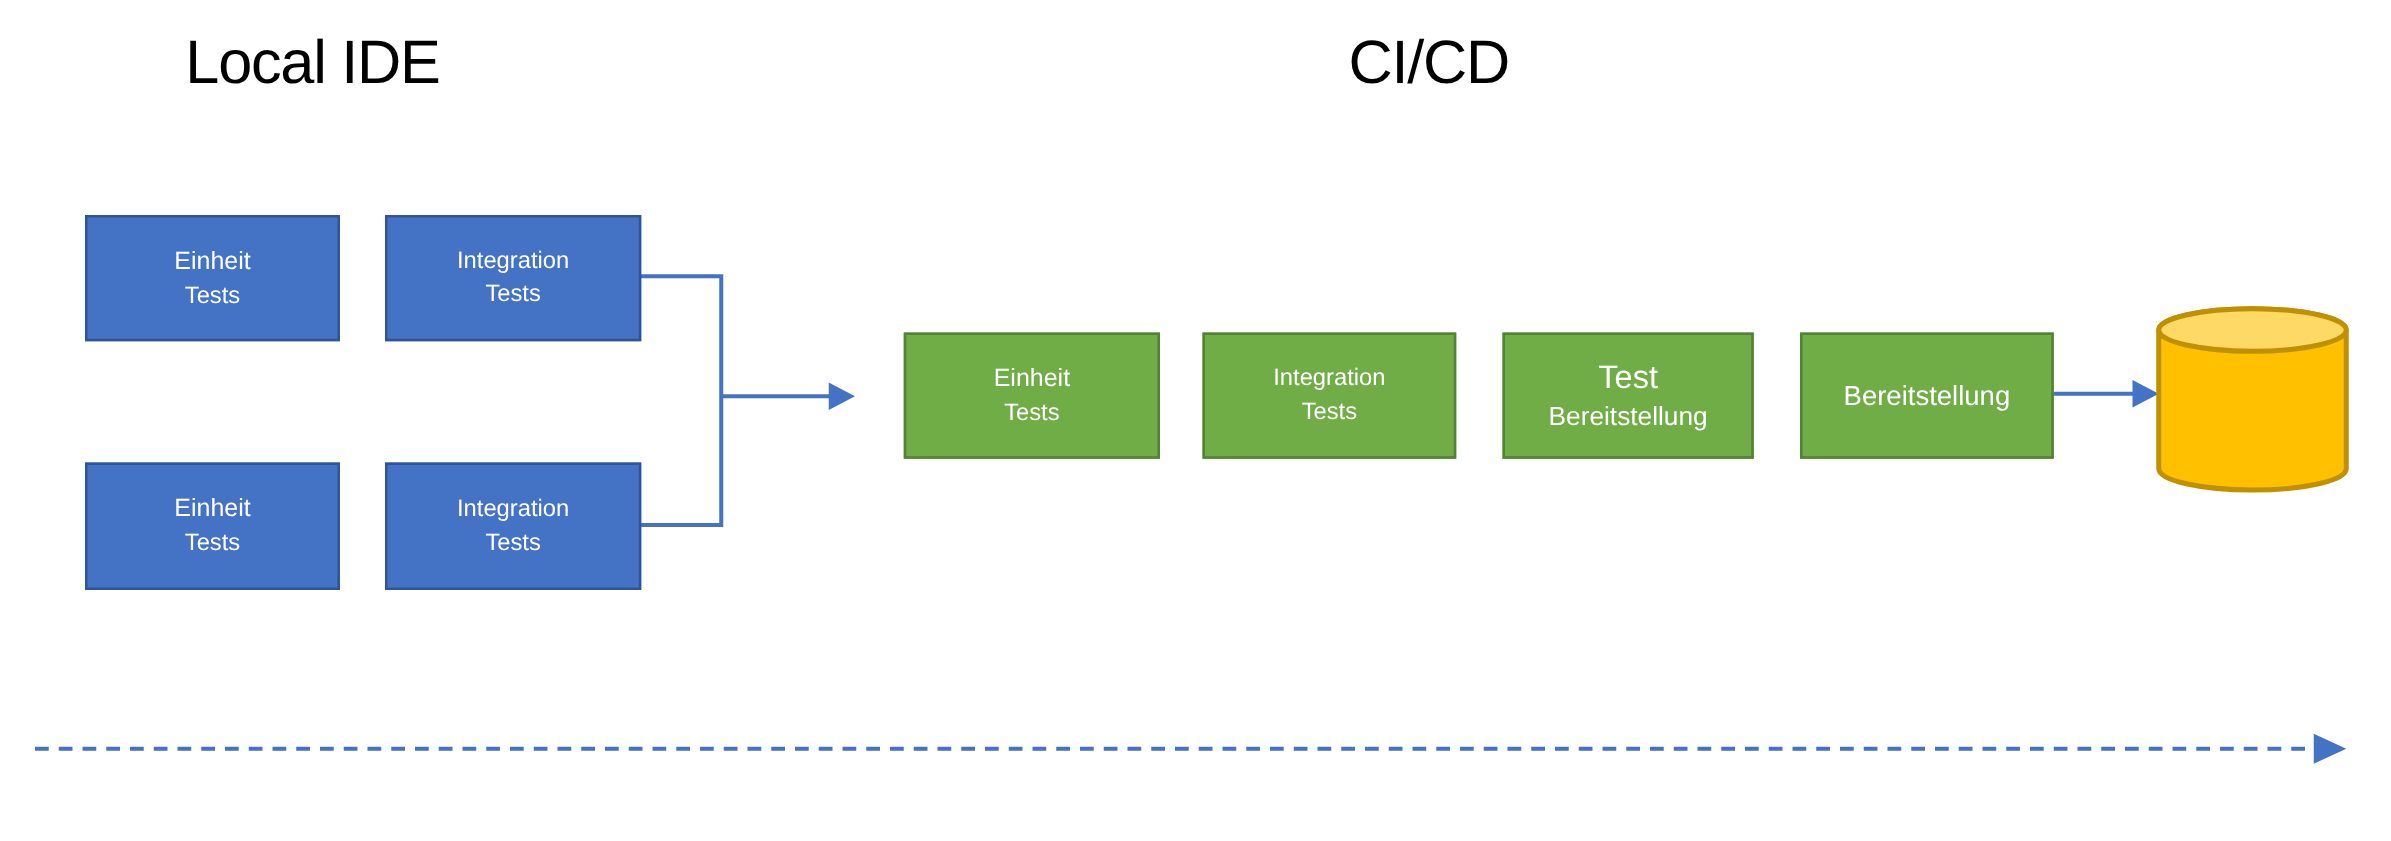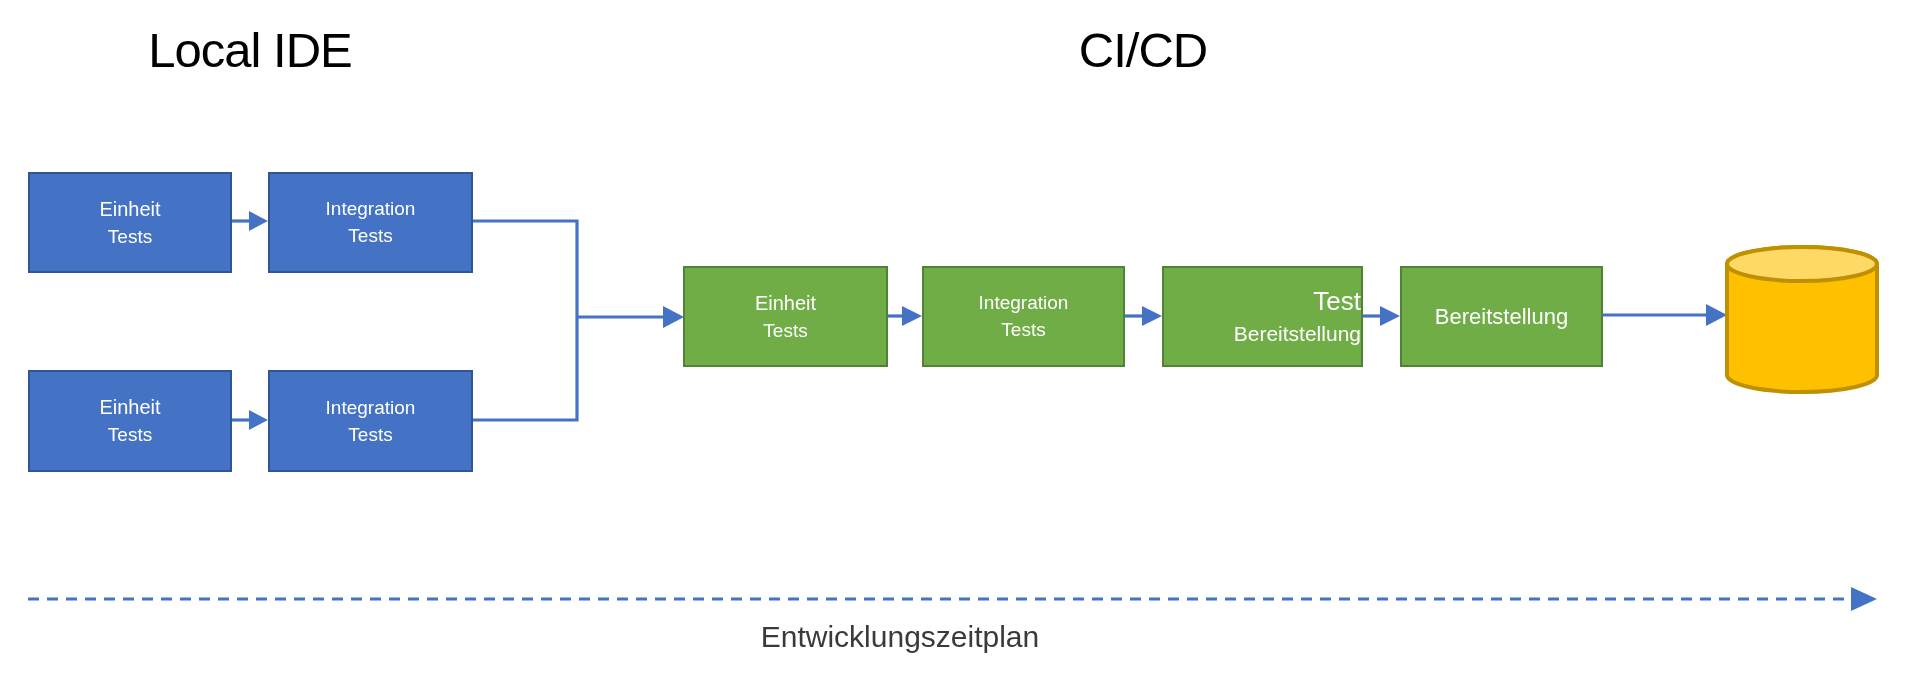--- a/index.html
+++ b/index.html
@@ -23,37 +23,38 @@
   #title-local { left:75px;  top:24px; width:350px; }
   #title-cicd  { left:968px; top:24px; width:350px; }
 
   .box {
     position:absolute;
     display:flex; flex-direction:column;
     align-items:center; justify-content:center;
     gap:5px;
     color:#ffffff; text-align:center;
     line-height:1.15;
+    margin-left:40px;
   }
   .blue  { background:#4472C4; border:2px solid #2F5597; }
   .green { background:#70AD47; border:2px solid #538135; }
 
   .t-sm { font-size:20px; }
   .t-md { font-size:22px; }
   .t-md2{ font-size:21px; }
   .t-lg { font-size:19px; }
   .t-lg2{ font-size:26px; }
 
   #b1 { left:28px;  top:172px; width:204px; height:101px; }
   #b2 { left:268px; top:172px; width:205px; height:101px; }
   #b3 { left:28px;  top:370px; width:204px; height:102px; }
   #b4 { left:268px; top:370px; width:205px; height:102px; }
   #g1 { left:683px;  top:266px; width:205px; height:101px; }
   #g2 { left:922px;  top:266px; width:203px; height:101px; }
-  #g3 { left:1162px; top:266px; width:201px; height:101px;align-items:flex-end; }
+  #g3 { left:1162px; top:266px; width:201px; height:101px; }
   #g4 { left:1400px; top:266px; width:203px; height:101px; }
 
   #edges {
     position:absolute; left:0; top:0;
     width:1913px; height:673px;
     pointer-events:none;
   }
   .edge   { stroke:#4472C4; stroke-width:3.2; fill:none; }
   .dashed { stroke-dasharray:11 8; }
   .head   { fill:#4472C4; stroke:none; }
@@ -147,15 +148,14 @@
   </div>
   <div class="box green" id="g4">
     <span class="t-md">Bereitstellung</span>
   </div>
 
   <svg id="db" viewBox="0 0 160 160" xmlns="http://www.w3.org/2000/svg">
     <path d="M5 22 L5 133 A75 17 0 0 0 155 133 L155 22 A75 17 0 0 0 5 22 Z" fill="#FFC000" stroke="#BF9000" stroke-width="4" stroke-linejoin="round"></path>
     <ellipse cx="80" cy="22" rx="75" ry="17" fill="#FFD966" stroke="#BF9000" stroke-width="4"></ellipse>
   </svg>
 
-  <div id="timeline-label">Entwicklungszeitplan</div>
 
 </div>
 
 </body></html>

